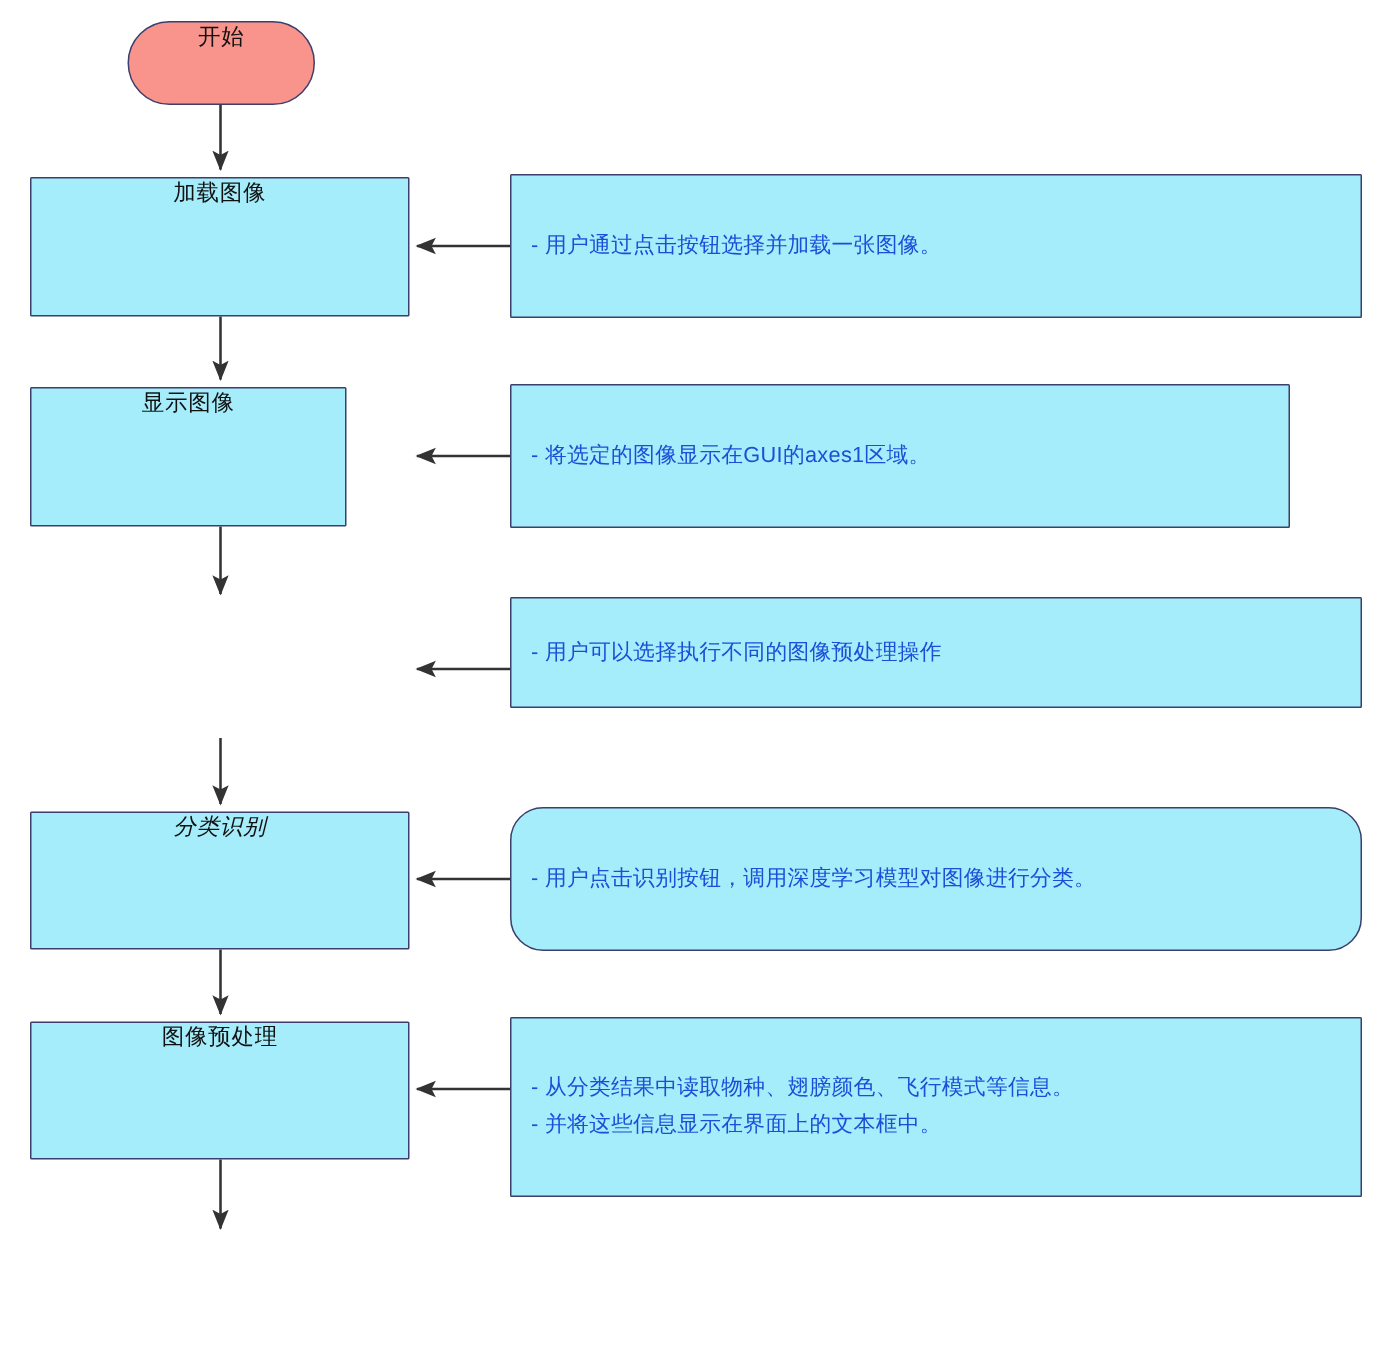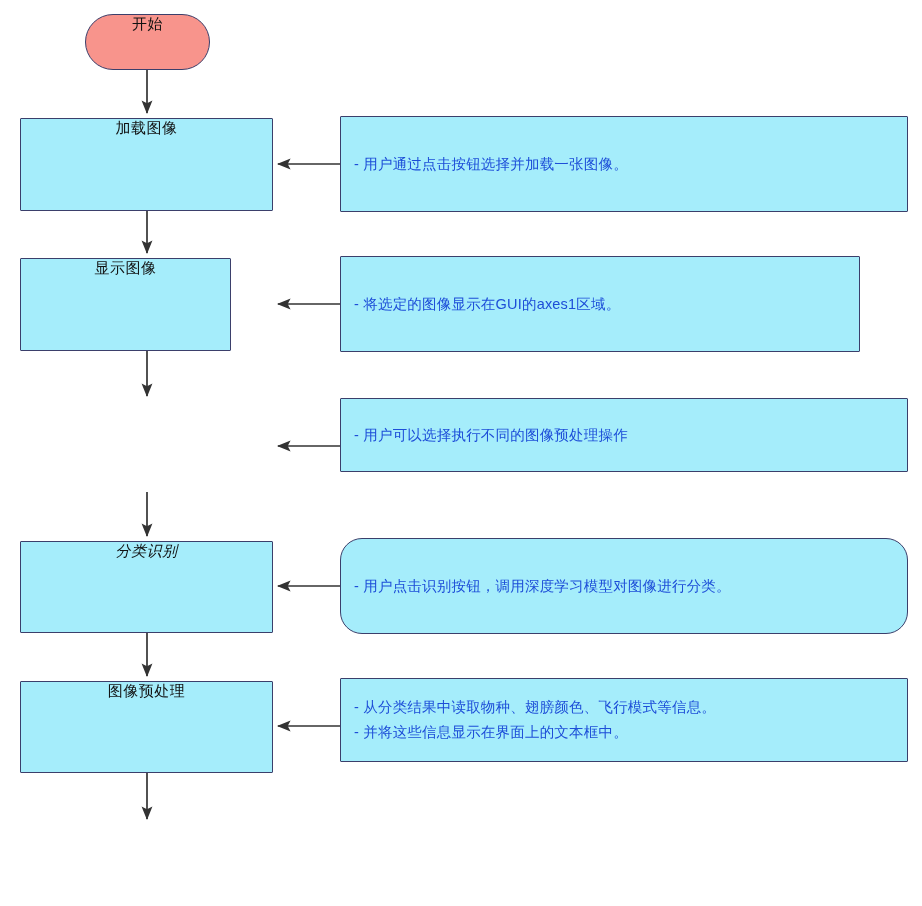--- a/index.html
+++ b/index.html
@@ -126,18 +126,18 @@
   </div>
 
   <div class="note" style="left:340px; top:398px; width:568px; height:74px;">
     <div class="note-line">- 用户可以选择执行不同的图像预处理操作</div>
   </div>
 
   <div class="note" style="left:340px; top:538px; width:568px; height:96px;border-radius:22px;">
     <div class="note-line">- 用户点击识别按钮，调用深度学习模型对图像进行分类。</div>
   </div>
 
-  <div class="note" style="left:340px; top:678px; width:568px; height:84px;">
+  <div class="note" style="left:340px; top:678px; width:568px; height:120px;">
     <div class="note-line">- 从分类结果中读取物种、翅膀颜色、飞行模式等信息。</div>
     <div class="note-line">- 并将这些信息显示在界面上的文本框中。</div>
   </div>
 
 </div>
 
 </body></html>

